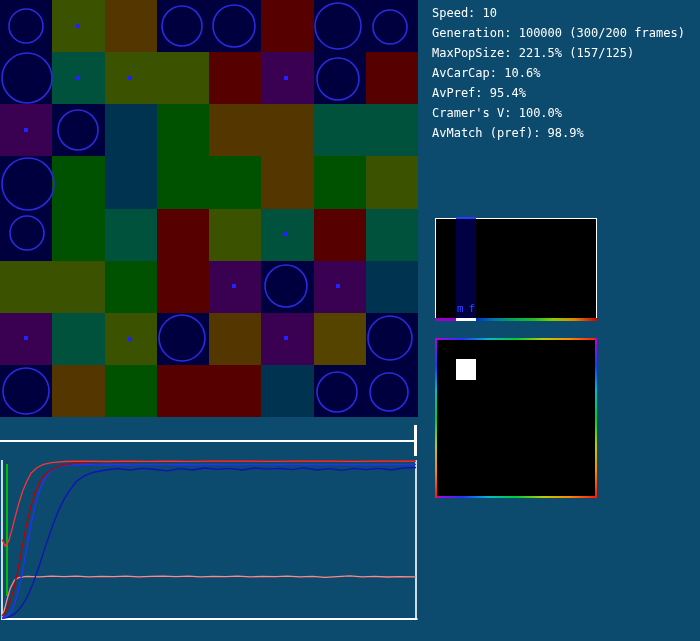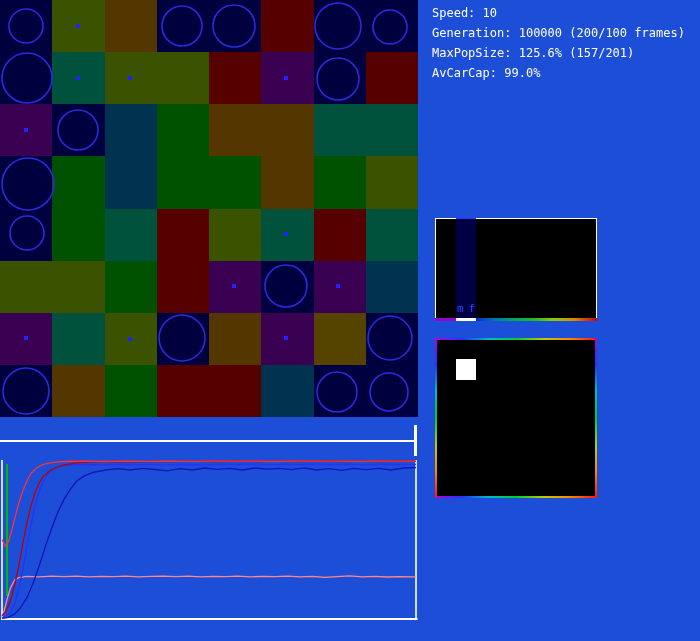--- a/index.html
+++ b/index.html
@@ -1,16 +1,16 @@
 <!DOCTYPE html>
 <html><head>
 <meta charset="utf-8">
 <style>
   html,body{margin:0;padding:0;background:#000;}
-  #app{position:relative;width:700px;height:641px;background:#1d4ed8;overflow:hidden;
+  #app{position:relative;width:700px;height:641px;background:#0c4a6e;overflow:hidden;
        font-family:"DejaVu Sans Mono","Liberation Mono",monospace;}
   #world{position:absolute;left:0;top:0;width:418px;height:417px;}
   #slider-track{position:absolute;left:0;top:440px;width:416px;height:2px;background:#fff;}
   #slider-handle{position:absolute;top:425px;width:3px;height:31px;background:#fff;}
   #history{position:absolute;left:0;top:453px;width:418px;height:188px;}
   #stats{position:absolute;left:432px;top:3px;color:#fff;font-size:12px;line-height:20px;white-space:pre;}
   #histbox{position:absolute;left:435px;top:218px;width:160px;height:99px;
            border:1px solid #fff;border-bottom:none;background:#000;}
   .hist-bar{position:absolute;top:-2px;background:#000042;border-top:2px solid #2b3cff;}
   .hist-labels{position:absolute;bottom:4px;display:flex;justify-content:space-between;
@@ -130,21 +130,21 @@
       <line x1="416" y1="7" x2="416" y2="166" stroke="#ffffff" stroke-width="1.6"></line>
       <line x1="1" y1="166" x2="417.5" y2="166" stroke="#ffffff" stroke-width="1.8"></line>
       <line x1="7" y1="11" x2="7" y2="143" stroke="#00bb00" stroke-width="2"></line>
       <polyline points="2.0,164.4 4.1,157.9 7.0,146.6 10.3,135.2 14.4,127.1 18.6,124.7 26.8,123.4 39.3,123.9 51.7,123.2 64.1,123.7 76.5,123.1 88.9,123.9 101.4,123.4 113.8,123.7 126.2,123.2 138.6,123.9 151.0,123.4 163.5,123.1 175.9,123.7 188.3,123.2 200.7,123.9 213.1,123.4 225.6,123.7 238.0,123.1 250.4,123.9 262.8,123.4 275.2,123.6 287.7,123.2 300.1,123.9 312.5,123.4 324.9,124.4 337.3,123.6 349.8,122.9 362.2,123.9 374.6,123.4 387.0,124.0 399.4,123.6 416.0,123.9" fill="none" stroke="#ff8888" stroke-width="1.3"></polyline>
       <polyline points="2.0,165.5 8.2,164.4 14.4,161.1 20.6,154.7 26.8,144.9 33.0,130.4 39.3,112.5 45.5,93.1 51.7,75.3 57.9,59.1 64.1,46.1 70.3,36.4 76.5,28.3 84.8,22.6 93.1,19.4 105.5,17.0 117.9,15.7 130.3,17.0 142.8,15.3 155.2,16.5 167.6,17.8 180.0,15.7 192.4,17.0 204.9,15.0 217.3,16.3 229.7,15.3 242.1,17.0 254.5,15.0 267.0,16.2 279.4,15.3 291.8,16.6 304.2,14.9 316.6,17.0 329.1,15.7 341.5,17.3 353.9,15.3 366.3,16.6 378.7,15.3 391.2,17.0 403.6,15.0 416.0,14.5" fill="none" stroke="#1111bb" stroke-width="1.3"></polyline>
       <polyline points="2.0,165.2 6.1,163.6 10.3,159.5 14.4,151.4 18.6,136.8 22.7,117.4 26.8,94.7 31.0,72.0 35.1,52.6 39.3,38.0 43.4,28.3 47.5,21.8 51.7,17.0 57.9,14.0 64.1,12.4 72.4,11.8 84.8,11.5 101.4,11.9 117.9,11.5 134.5,11.8 151.0,11.3 167.6,11.8 184.2,11.5 200.7,11.9 217.3,11.5 233.8,11.6 250.4,11.3 267.0,11.8 283.5,11.5 300.1,11.6 316.6,11.3 333.2,11.6 349.8,11.5 366.3,11.8 382.9,11.5 399.4,11.6 416.0,11.3" fill="none" stroke="#2233ff" stroke-width="1.3"></polyline>
       <polyline points="2.0,162.8 6.1,157.9 10.3,148.2 14.4,133.6 18.6,114.2 22.7,91.5 26.8,70.4 31.0,52.6 35.1,39.6 39.3,29.9 43.4,23.4 49.6,17.8 55.8,14.5 64.1,11.8 76.5,9.8 93.1,8.9 113.8,8.5 134.5,8.9 155.2,8.4 175.9,8.7 196.6,8.4 217.3,8.5 238.0,8.2 258.7,8.5 279.4,8.4 300.1,8.5 320.8,8.2 341.5,8.5 362.2,8.4 382.9,8.5 403.6,8.2 416.0,8.4" fill="none" stroke="#bb0000" stroke-width="1.3"></polyline>
       <polyline points="2.0,86.6 5.3,93.1 8.6,88.2 11.9,76.9 15.2,63.9 18.6,51.0 22.7,38.0 26.8,28.3 31.0,20.2 37.2,14.5 43.4,11.3 51.7,9.7 64.1,8.5 84.8,8.2 105.5,8.5 126.2,8.1 146.9,8.4 167.6,8.1 188.3,8.4 209.0,8.1 229.7,8.2 250.4,8.1 271.1,8.4 291.8,8.1 312.5,8.2 333.2,8.1 353.9,8.4 374.6,8.1 395.3,8.2 416.0,8.1" fill="none" stroke="#ff3333" stroke-width="1.3"></polyline>
     </svg>
 
-  <div id="stats"><div>Speed: 10</div><div>Generation: 100000 (200/100 frames)</div><div>MaxPopSize: 125.6% (157/201)</div><div>AvCarCap: 99.0%</div></div>
+  <div id="stats"><div>Speed: 10</div><div>Generation: 100000 (300/200 frames)</div><div>MaxPopSize: 221.5% (157/125)</div><div>AvCarCap: 10.6%</div><div>AvPref: 95.4%</div><div>Cramer's V: 100.0%</div><div>AvMatch (pref): 98.9%</div></div>
 
   <div id="histbox">
     <div class="hist-bar" style="left: 20px; width: 20px; height: 101px; background: rgb(0, 0, 66); border-top-color: rgb(43, 60, 255);"></div>
     <div class="hist-labels" style="left: 21px; width: 18px; color: rgb(51, 68, 255);">
       <span>m</span>
       <span>f</span>
     </div>
     <div class="hist-strip" style="background: linear-gradient(to right, rgb(153, 0, 204) 0%, rgb(153, 0, 204) 13%, rgb(255, 255, 255) 13.2%, rgb(255, 255, 255) 25.3%, rgb(0, 51, 204) 25.5%, rgb(0, 119, 170) 37%, rgb(0, 170, 85) 49%, rgb(34, 187, 34) 61%, rgb(136, 204, 0) 73%, rgb(221, 136, 0) 86%, rgb(204, 0, 0) 100%);"></div>
   </div>
 

